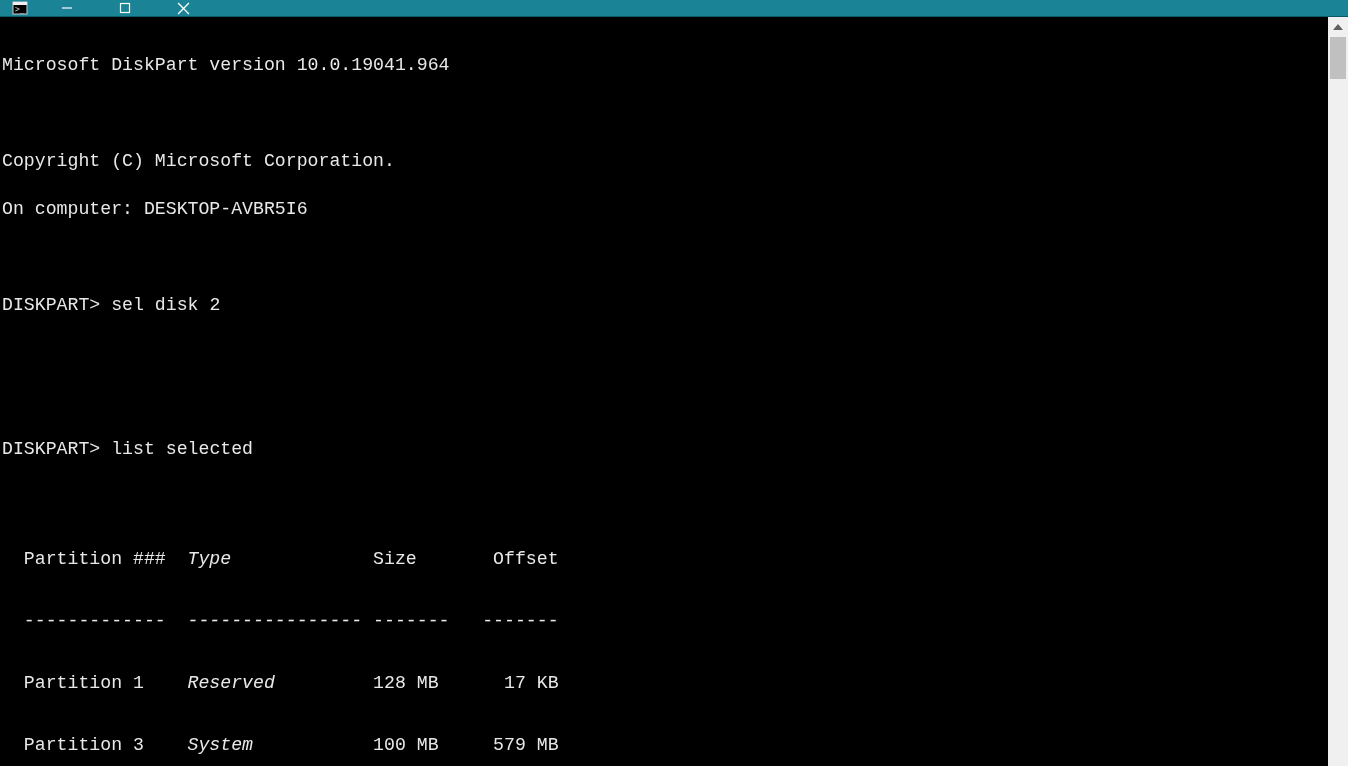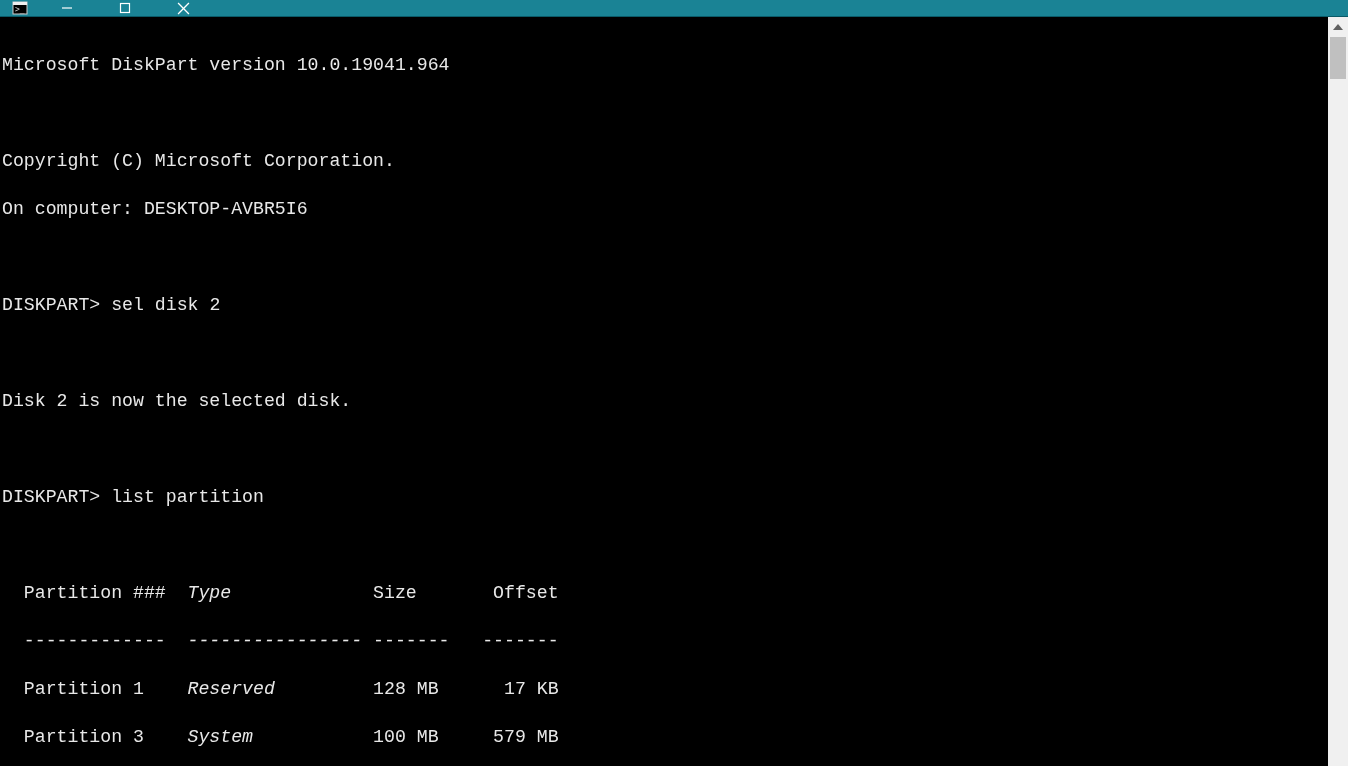--- a/index.html
+++ b/index.html
@@ -105,20 +105,21 @@
     }
     .prompt {
       display: inline;
       margin-top: 28px;
     }
     .cmd {
       display: inline;
     }
     .tablerow {
       display: flex;
+      margin-top: 14px;
     }
     .c1 { width: 2ch; }
     .c2 { width: 15ch; }
     .c3 { width: 17ch; font-style: italic; }
     .c4 { width: 9ch; text-align: left; padding-right: 1ch;}
     .c5 { width: 9ch; text-align: right; padding-right: 1ch; font-family: Liberation Mono, monospace;}
   </style>
 </head>
 <body>
 
@@ -153,23 +154,22 @@
 
   <div class="terminal-wrapper">
     <div class="terminal">
 <span class="line">Microsoft DiskPart version 10.0.19041.964</span>
 <span class="line"></span>
 <span class="line">Copyright (C) Microsoft Corporation.</span>
 <span class="line">On computer: DESKTOP-AVBR5I6</span>
 <span class="line"></span>
 <span class="line"><span class="prompt">DISKPART&gt;</span><span class="cmd"> sel disk 2</span></span>
 <span class="line"></span>
-<span class="line">Disk 2 is now the selected disk.</span>
 <span class="line"></span>
-<span class="line"><span class="prompt">DISKPART&gt;</span><span class="cmd"> list partition</span></span>
+<span class="line"><span class="prompt">DISKPART&gt;</span><span class="cmd"> list selected</span></span>
 <span class="line"></span>
 <span class="line tablerow"><span class="c1"></span><span class="c2">Partition ###</span><span class="c3">Type</span><span class="c4">Size</span><span class="c5">Offset</span></span>
 <span class="line tablerow"><span class="c1"></span><span class="c2">-------------</span><span class="c3">----------------</span><span class="c4">-------</span><span class="c5">-------</span></span>
 <span class="line tablerow"><span class="c1"></span><span class="c2">Partition 1</span><span class="c3">Reserved</span><span class="c4">128 MB</span><span class="c5">17 KB</span></span>
 <span class="line tablerow"><span class="c1"></span><span class="c2">Partition 3</span><span class="c3">System</span><span class="c4">100 MB</span><span class="c5">579 MB</span></span>
 
 
 
 
 

